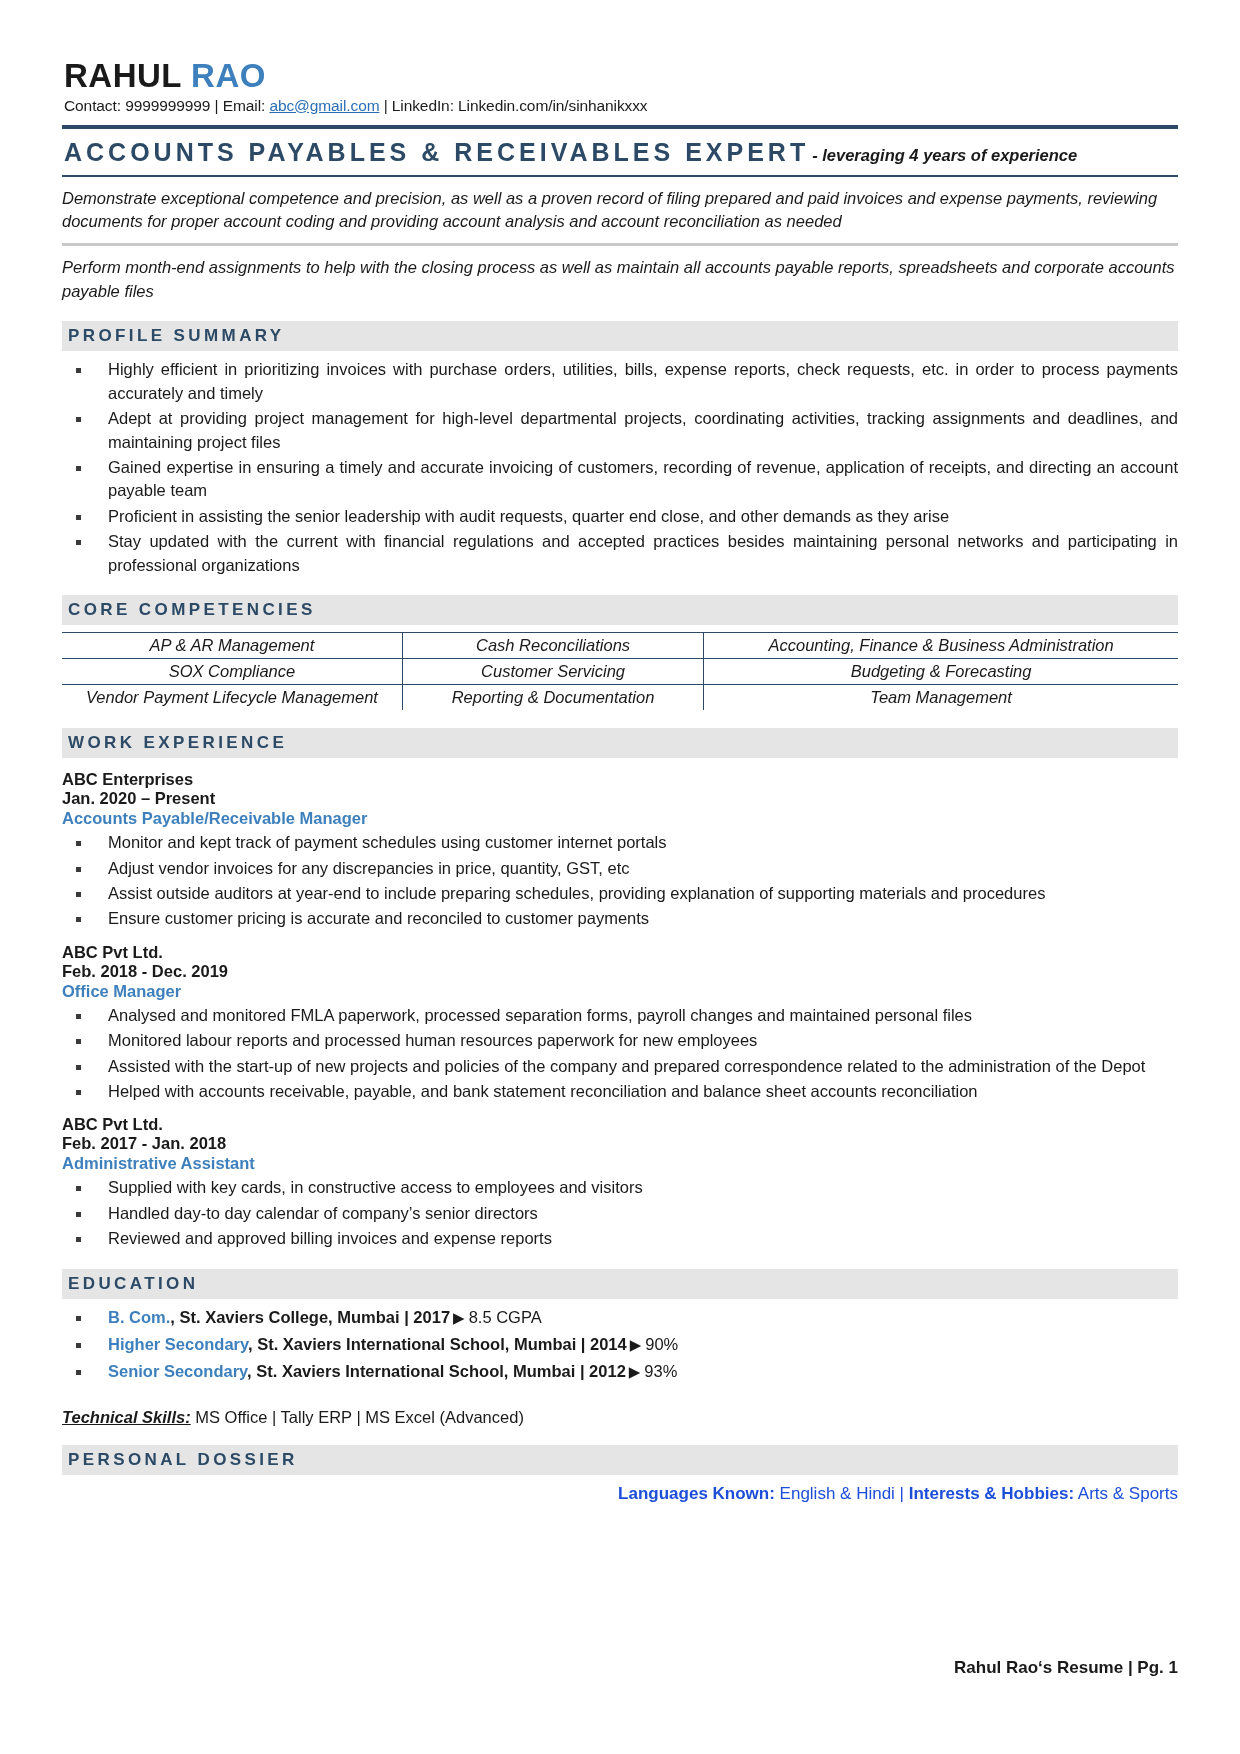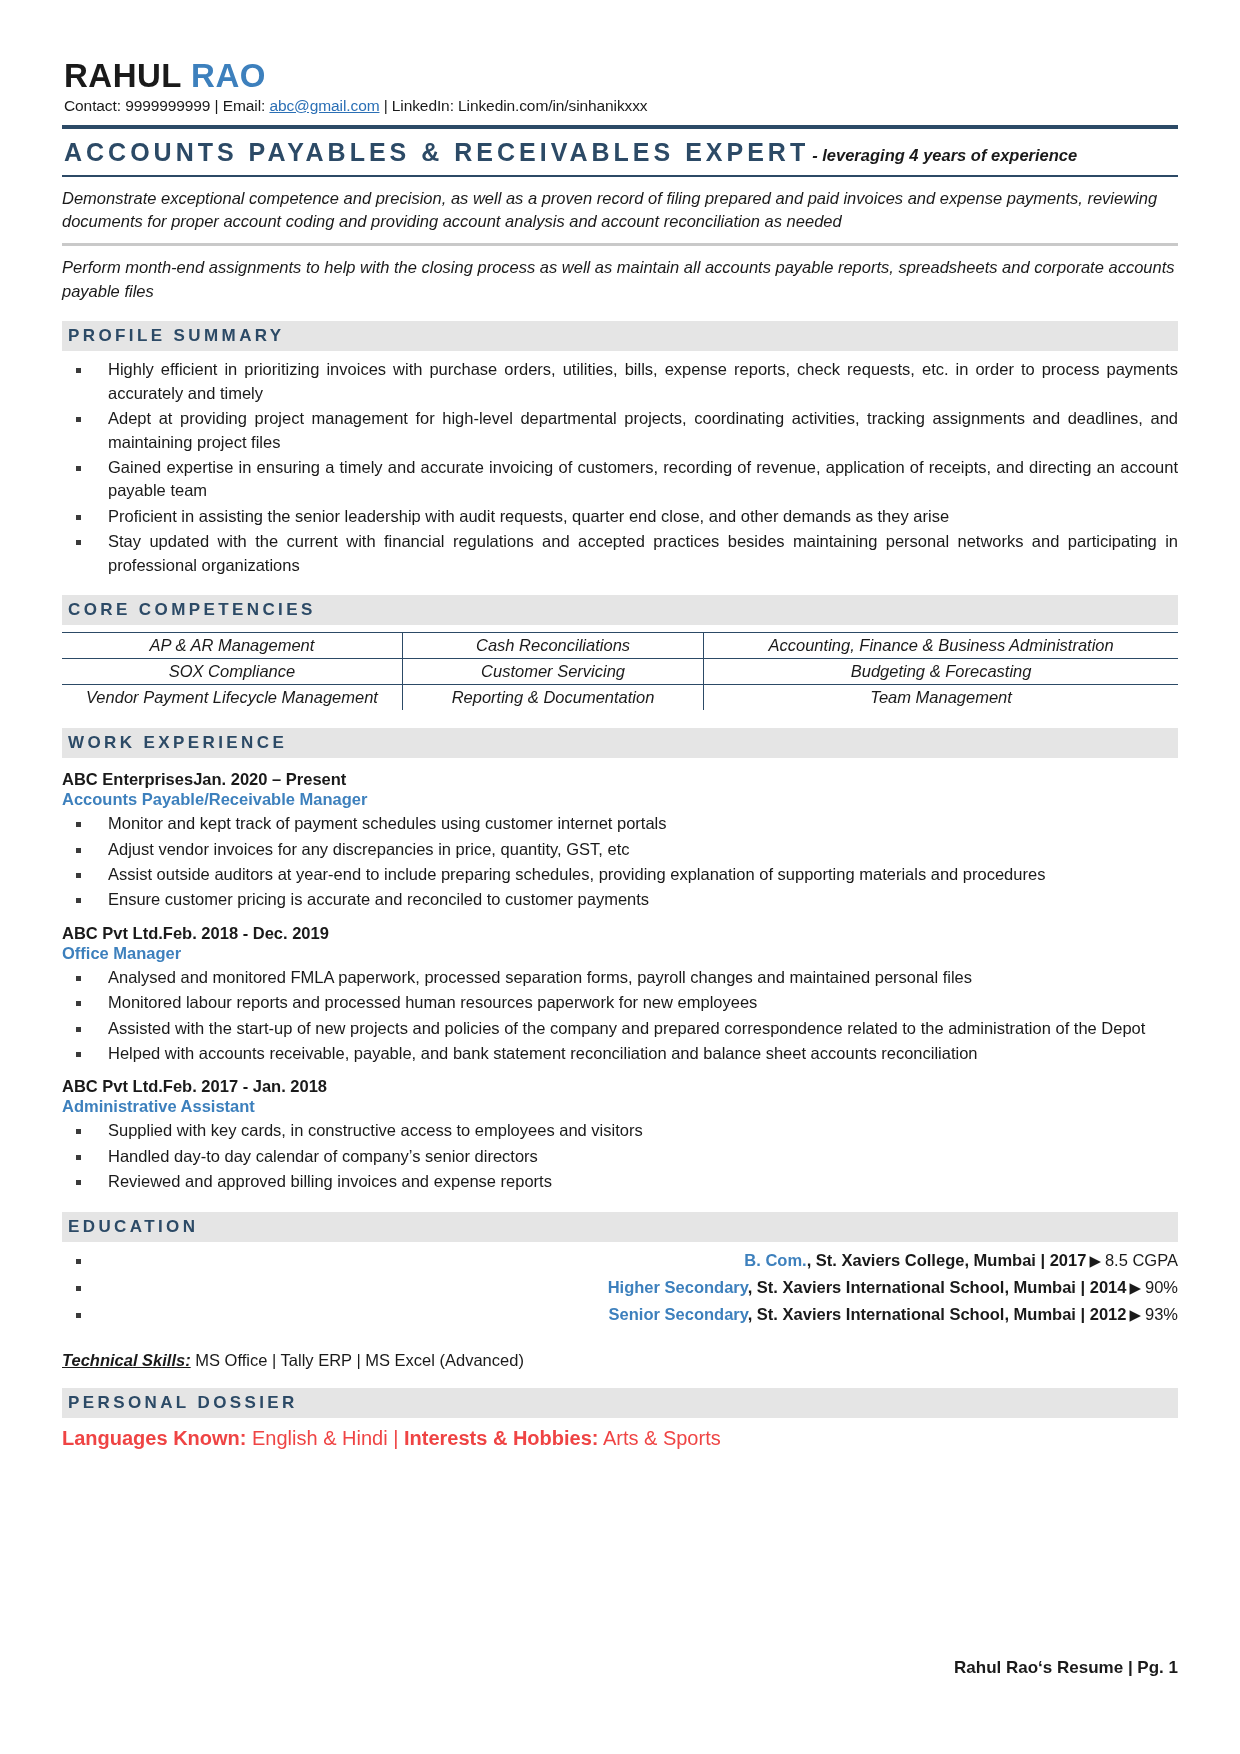--- a/index.html
+++ b/index.html
@@ -153,34 +153,34 @@
   
   .job { margin-top: 12px; }
   .job:first-of-type { margin-top: 6px; }
   .job-top {
     display: flex;
     justify-content: flex-start;
     align-items: baseline;
     font-size: 16.5px;
     font-weight: bold;
     color: #1a1a1a;
+    flex-direction: column;
   }
   .job-role {
     font-size: 16.5px;
     font-weight: bold;
     color: #3d80bd;
     margin: 1px 0 3px 0;
   }
 
   
   ul.edu-list {
     list-style: none;
     margin: 0;
     padding: 0;
-    text-align: right;
   }
   ul.edu-list > li {
     position: relative;
     padding-left: 46px;
     margin: 0 0 3px 0;
     font-size: 16.5px;
     line-height: 1.45;
   }
   ul.edu-list > li::before {
     content: "";
@@ -206,23 +206,24 @@
     margin-top: 24px;
     color: #1a1a1a;
   }
   .tech-skills .label {
     font-weight: bold;
     font-style: italic;
     text-decoration: underline;
   }
 
   .dossier-line {
-    font-size: 20px;
-    color: #ef4444;
+    font-size: 17px;
+    color: #1d4ed8;
     padding-top: 2px;
+    text-align: right;
   }
   .dossier-line b { font-weight: bold; }
 
   
   .footer {
     position: absolute;
     right: 62px;
     bottom: 76px;
     font-size: 17px;
     font-weight: bold;

